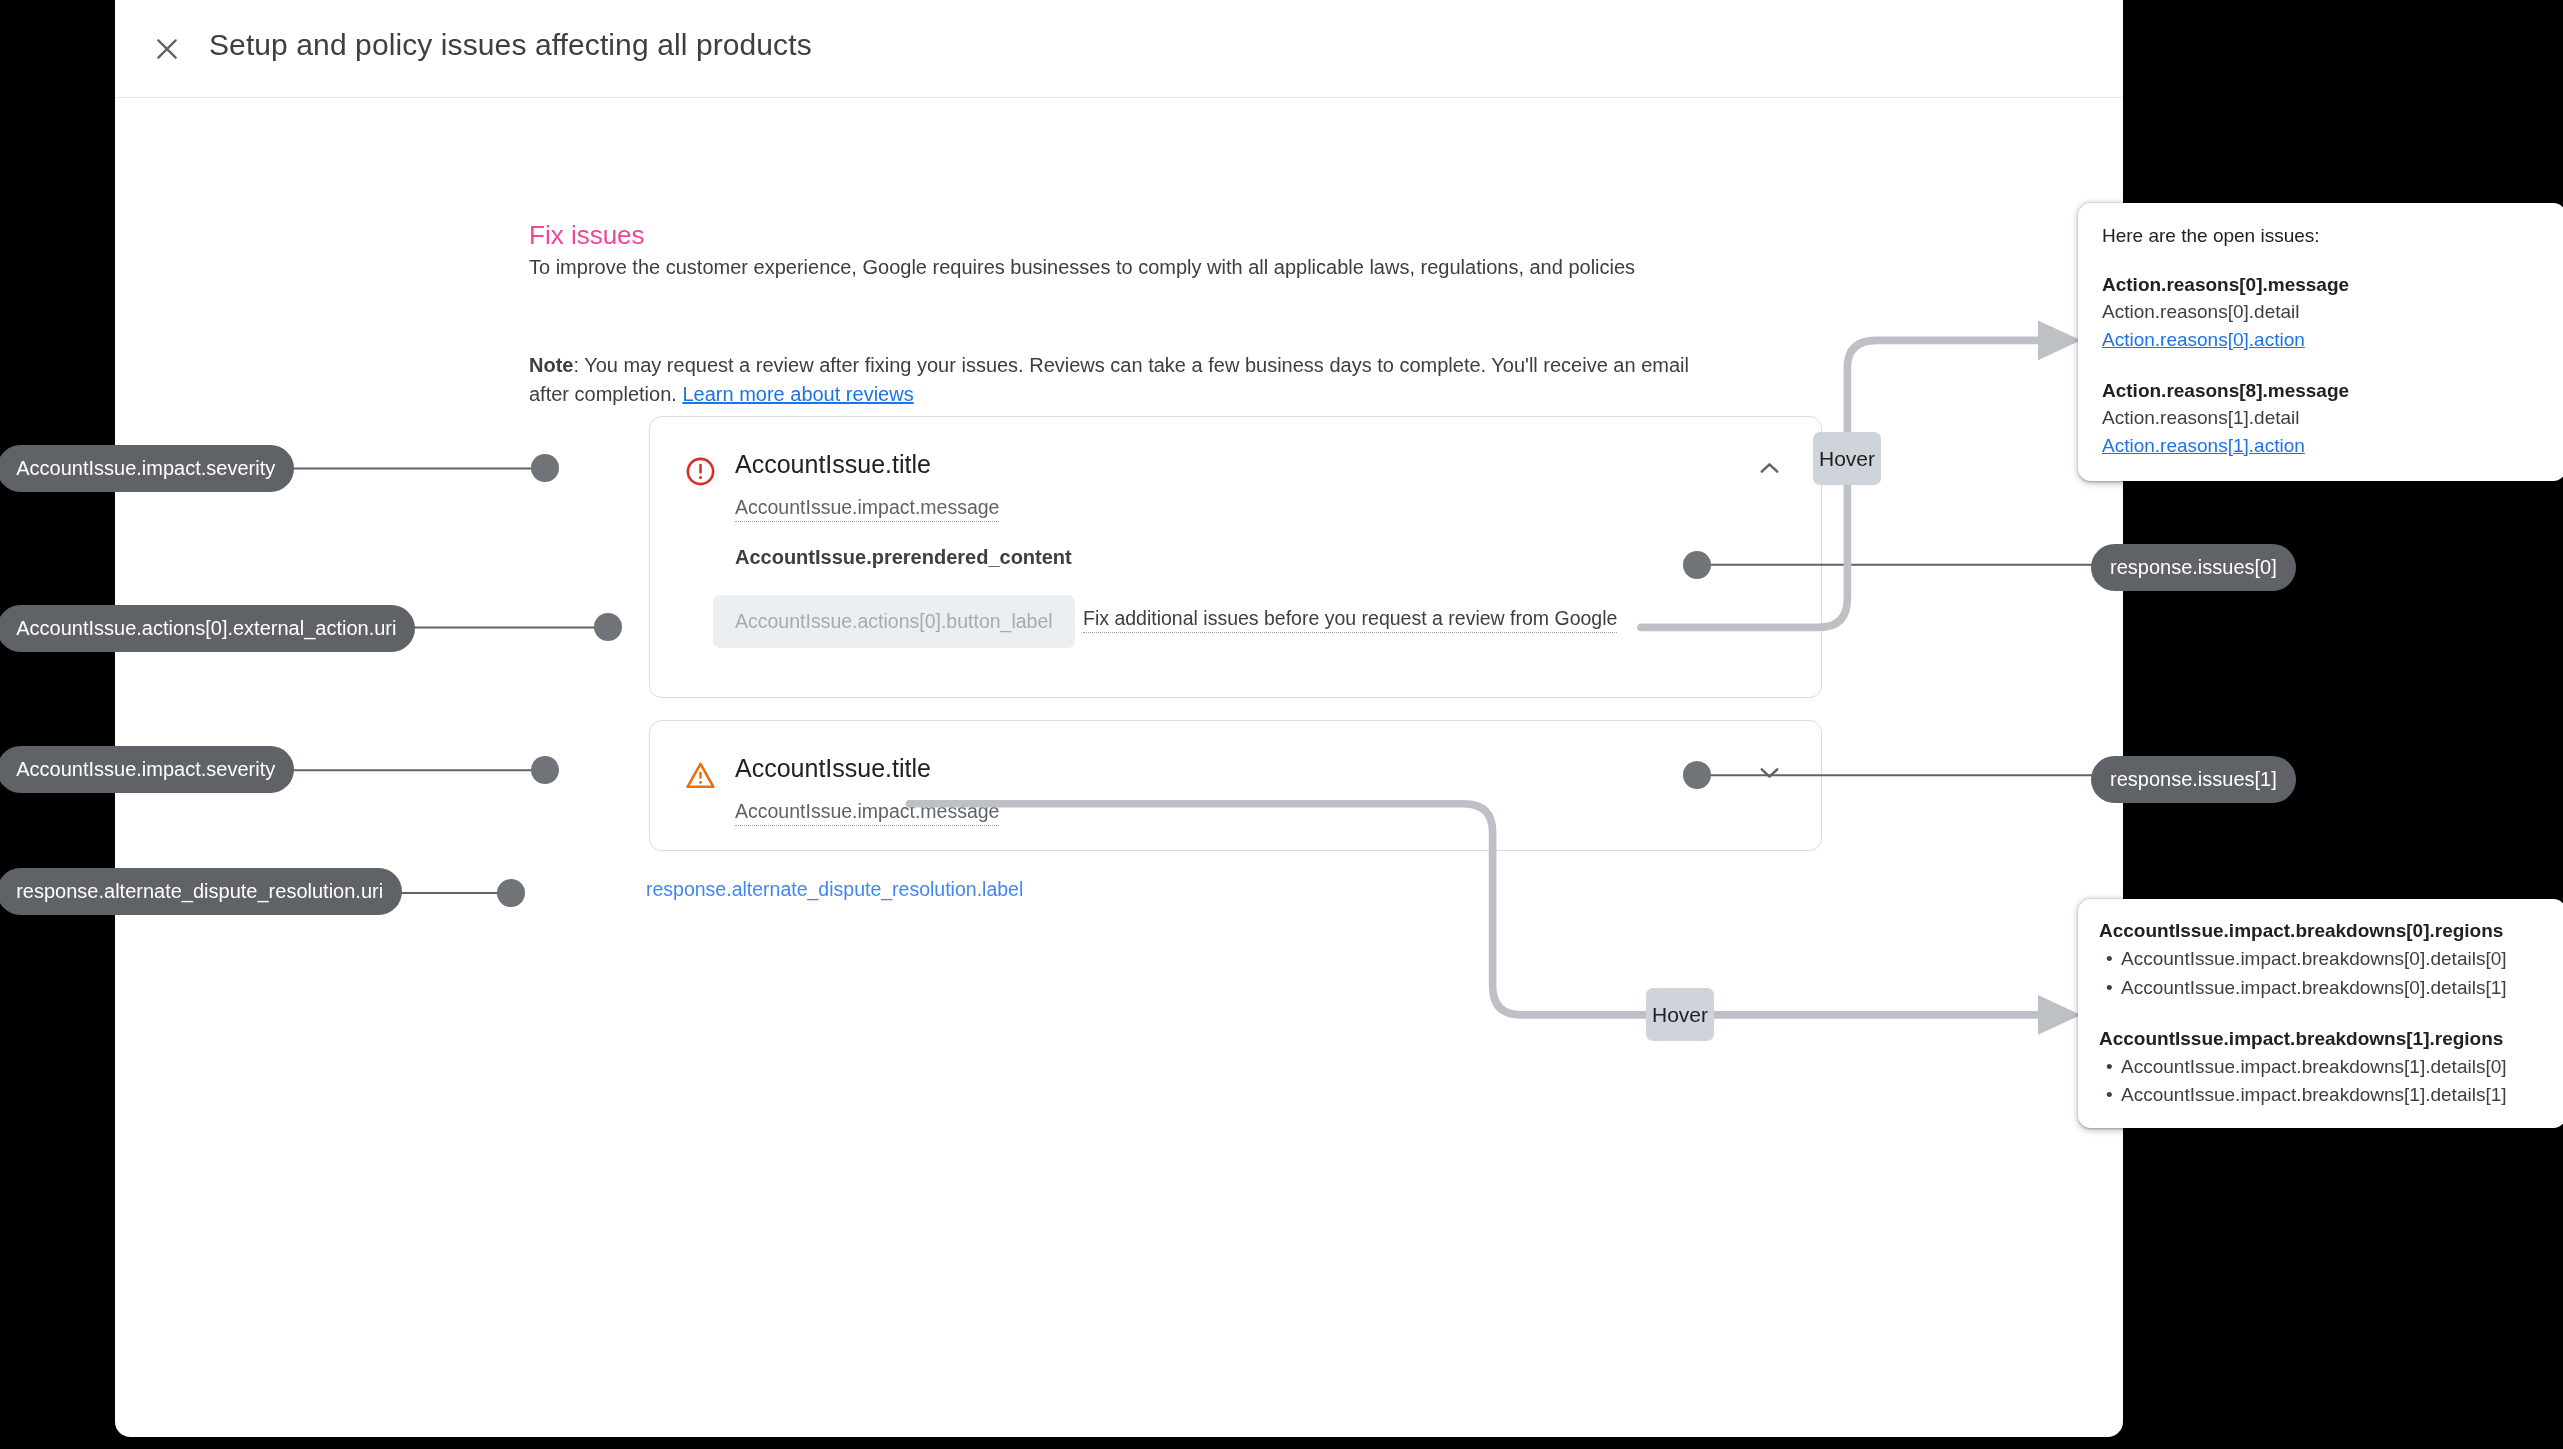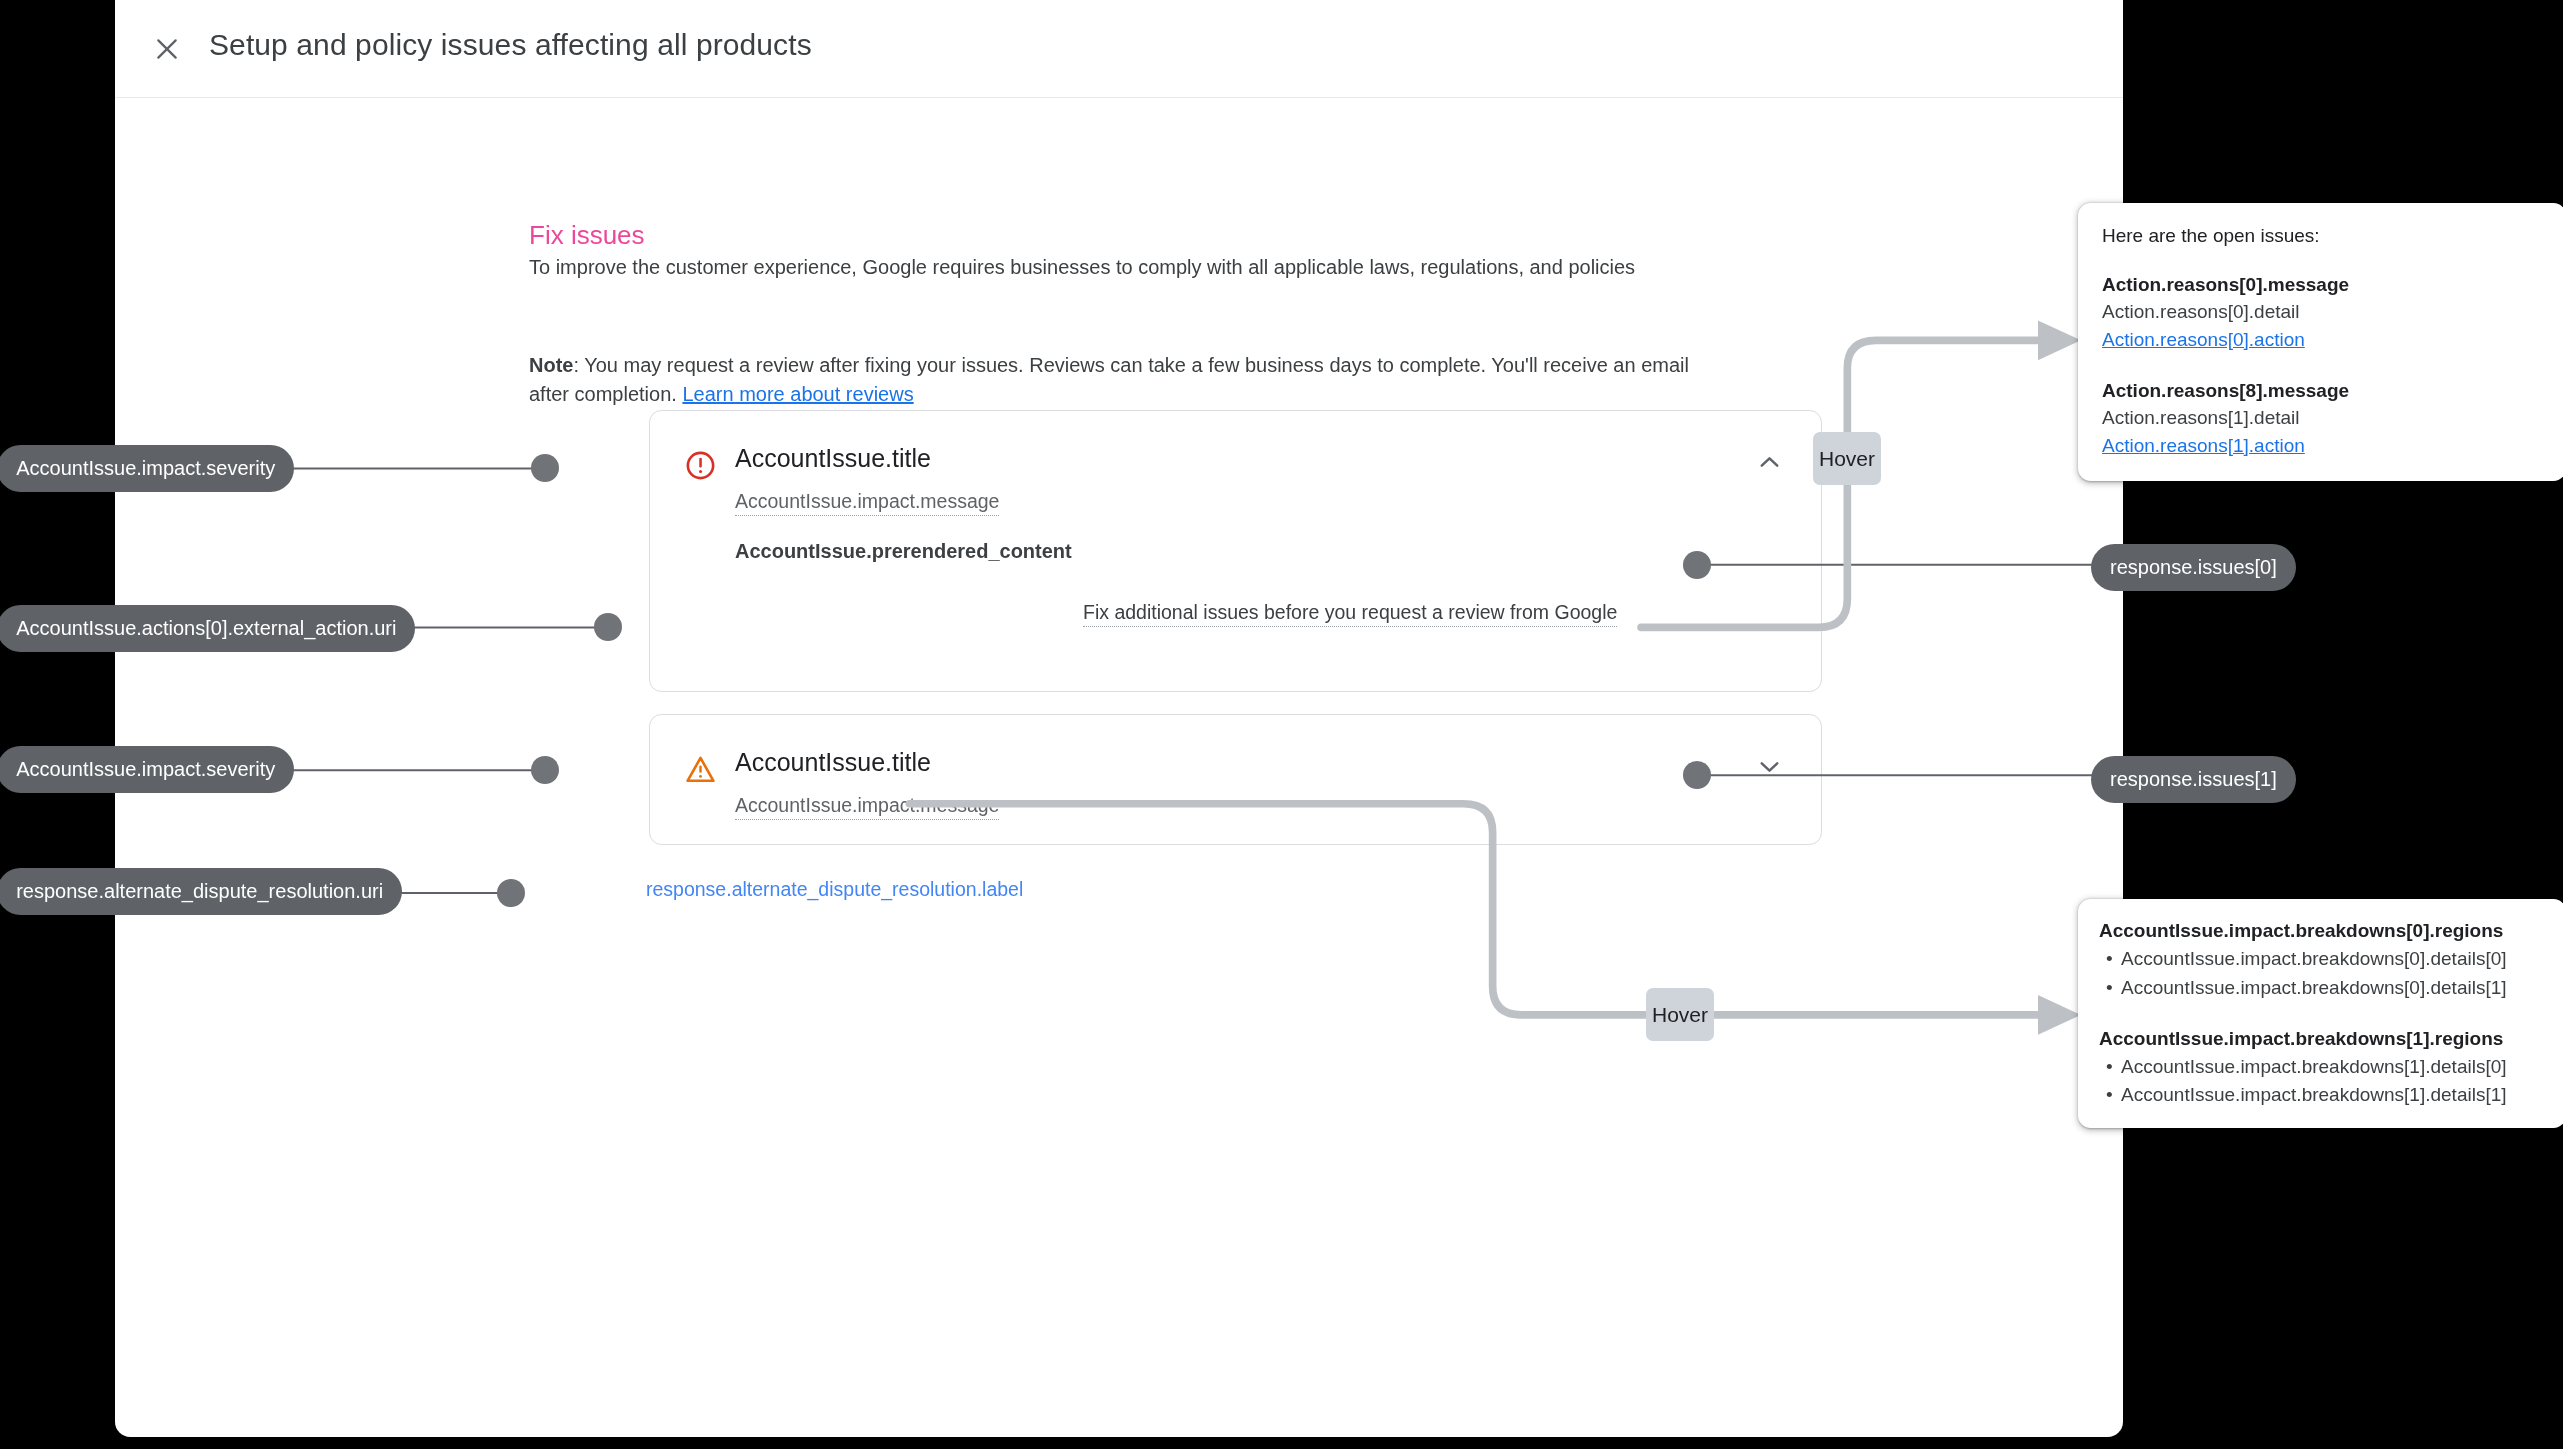--- a/index.html
+++ b/index.html
@@ -94,20 +94,21 @@
     cursor: pointer;
   }
 
   
   .issue-card {
     position: absolute;
     background: #ffffff;
     border: 1.4px solid #dadce0;
     border-radius: 12.5px;
     box-sizing: border-box;
+    margin-top: 6px;
   }
   #issue-card-0 { left: 534px; top: 410px; width: 1173px; height: 282px; }
   #issue-card-1 { left: 534px; top: 714px; width: 1173px; height: 131px; }
 
   .card-icon {
     position: absolute;
     left: 34px;
     top: 38px;
     width: 33px;
     height: 33px;
@@ -340,20 +341,21 @@
         </svg>
       </div>
       <div class="card-title">AccountIssue.title</div>
       <div class="card-subtitle">AccountIssue.impact.message</div>
       <div class="card-body">AccountIssue.prerendered_content</div>
       <div class="card-chevron">
         <svg width="31" height="31" viewBox="0 0 24 24">
           <path d="M6 14.5 L12 8.8 L18 14.5" stroke="#5f6368" stroke-width="1.9" fill="none" stroke-linecap="round" stroke-linejoin="round"></path>
         </svg>
       </div>
+      <button class="action-button">AccountIssue.actions[0].button_label</button>
       <div class="action-note">Fix additional issues before you request a review from Google</div>
     </div>
 
     <div class="issue-card" id="issue-card-1">
       <div class="card-icon">
         <svg width="33" height="33" viewBox="0 0 24 24">
           <path d="M12 3.6 L21.4 20.2 L2.6 20.2 Z" fill="none" stroke="#e8710a" stroke-width="1.9" stroke-linejoin="round"></path>
           <rect x="11.1" y="9.1" width="1.8" height="5.2" rx="0.9" fill="#e8710a"></rect>
           <circle cx="12" cy="17.0" r="1.05" fill="#e8710a"></circle>
         </svg>

